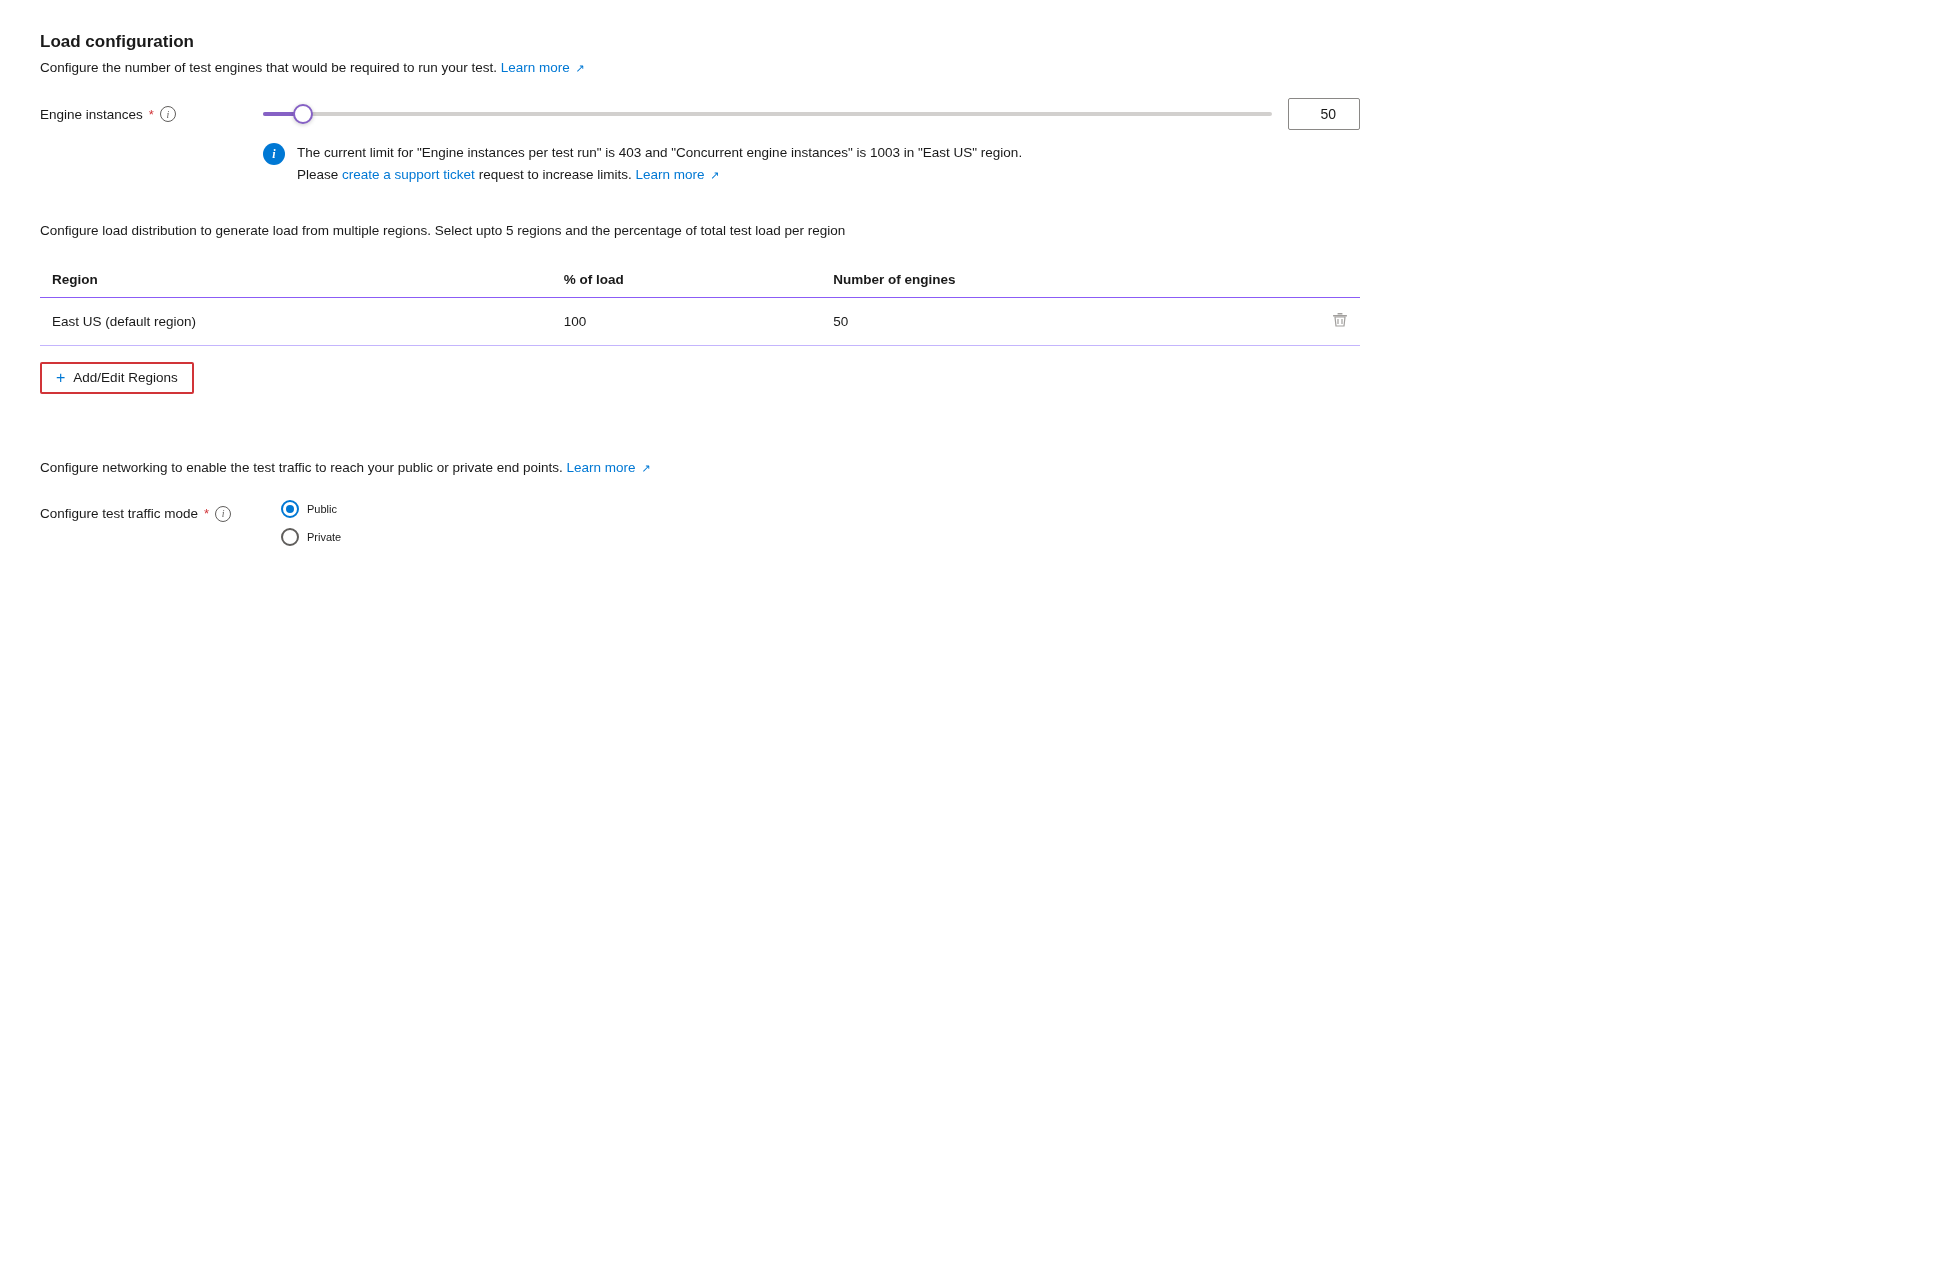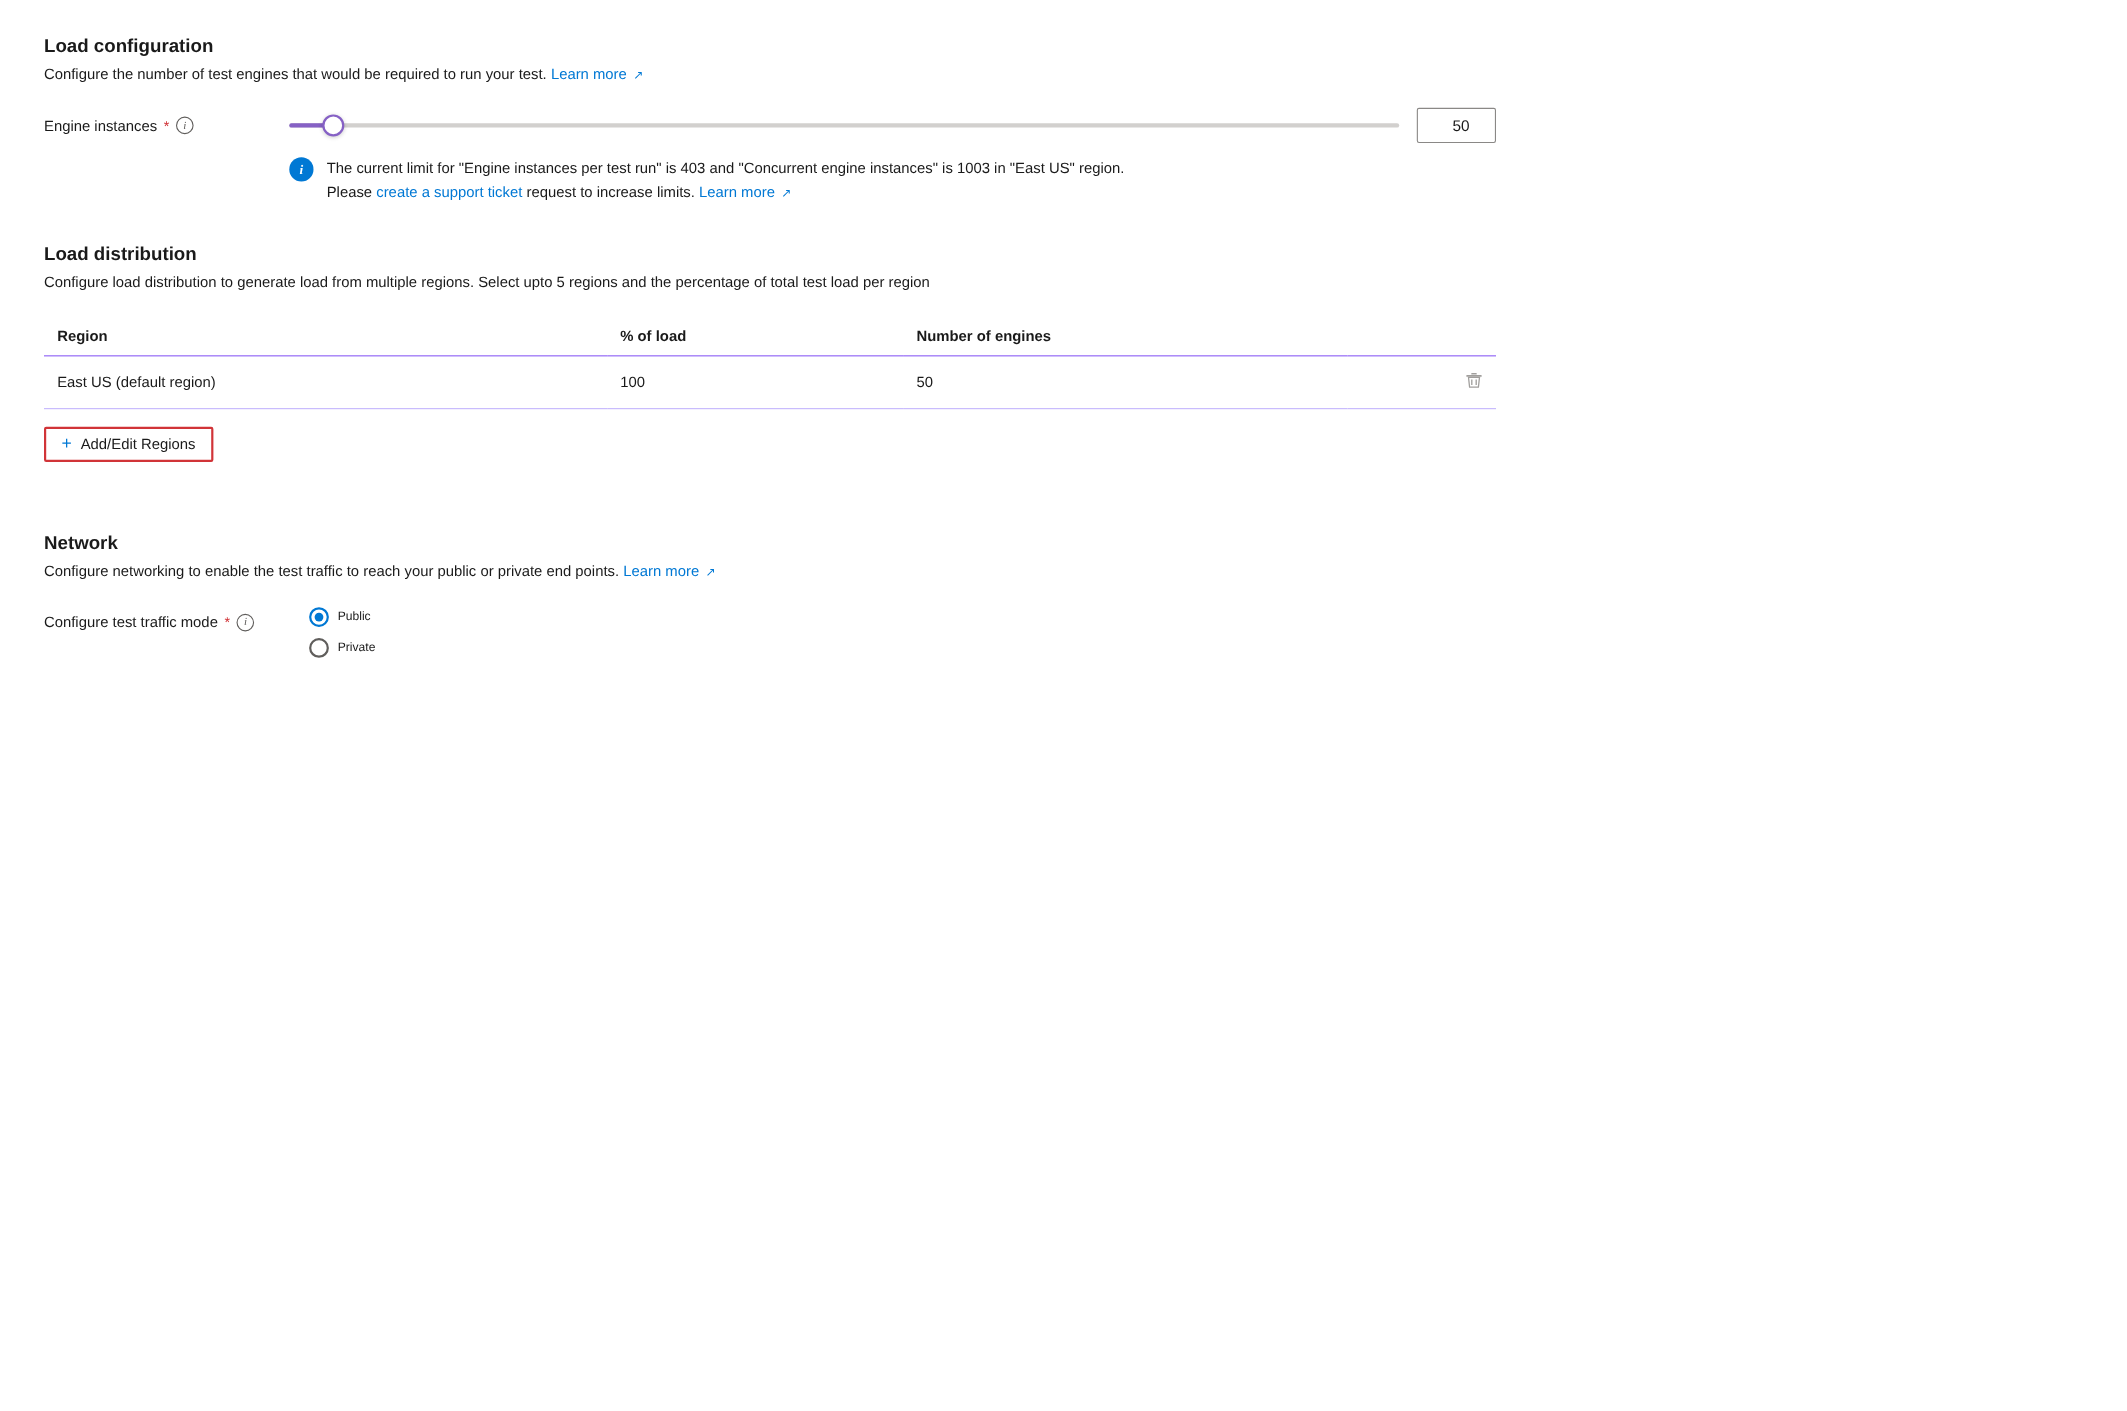--- a/index.html
+++ b/index.html
@@ -328,21 +328,20 @@
             <span>Learn more</span>
             <span class="external-icon">↗</span>
           </a>
         </div>
       </div>
     </div>
   </div>
 </div>
 
 <div class="section">
-  <h2 class="section-title">Load distribution</h2>
   <p class="section-desc">Configure load distribution to generate load from multiple regions. Select upto 5 regions and the percentage of total test load per region</p>
 
   <table class="dist-table">
     <thead>
       <tr>
         <th class="col-region">
           <span>Region</span>
         </th>
         <th class="col-load">
           <span>% of load</span>
@@ -373,21 +372,20 @@
     </tbody>
   </table>
 
   <button class="add-regions-btn">
     <span class="plus-icon">+</span>
     <span>Add/Edit Regions</span>
   </button>
 </div>
 
 <div class="section">
-  <h2 class="section-title">Network</h2>
   <p class="section-desc">
     <span>Configure networking to enable the test traffic to reach your public or private end points.</span>
     <a href="#">
       <span>Learn more</span>
       <span class="external-icon">↗</span>
     </a>
   </p>
 
   <div class="radio-field-row">
     <div class="field-label">

